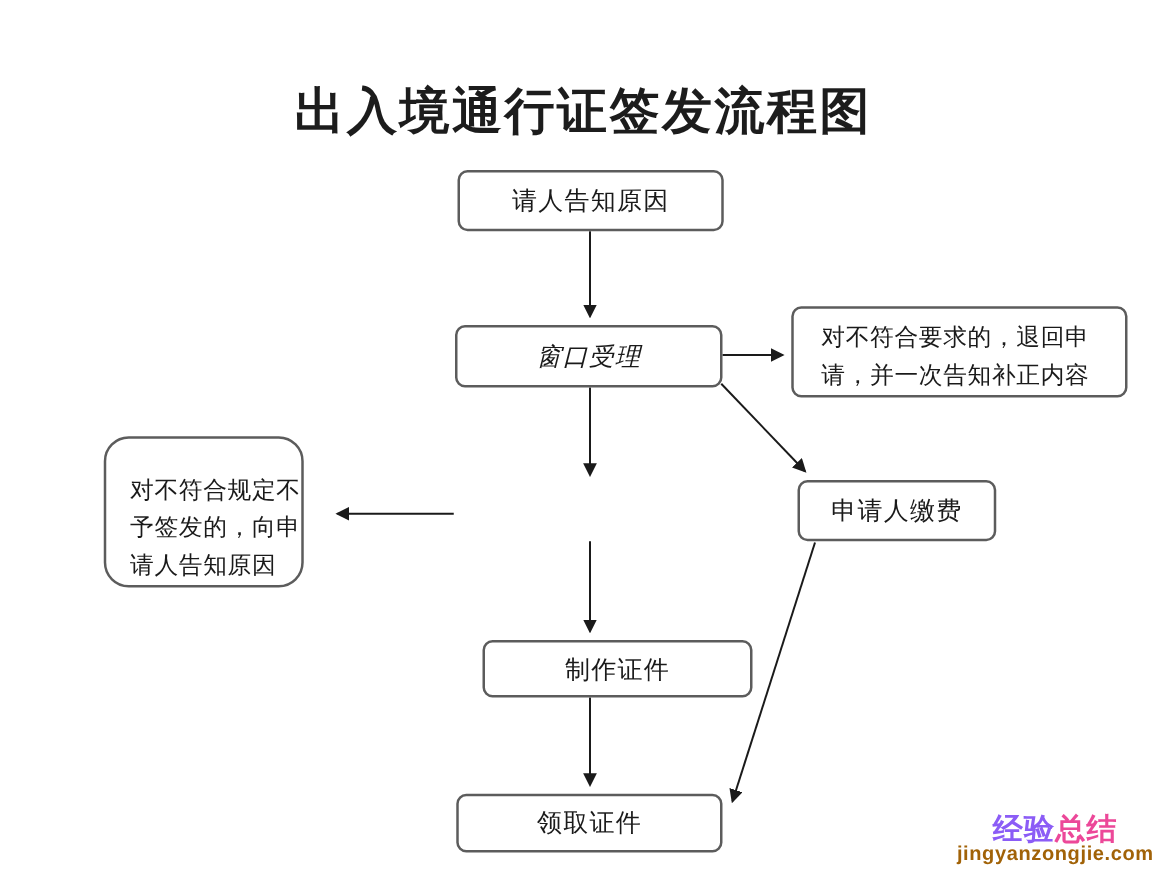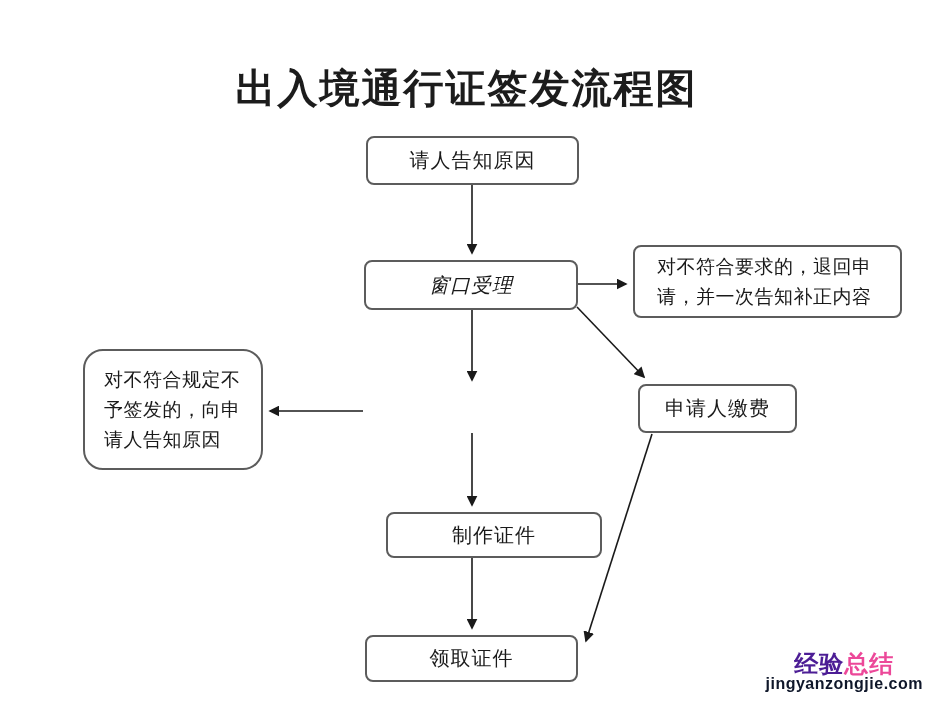--- a/index.html
+++ b/index.html
@@ -39,51 +39,51 @@
     align-items: center;
     justify-content: center;
     font-size: 20px;
     color: #1a1a1a;
     letter-spacing: 1px;
     white-space: nowrap;
   }
   .node-multi {
     flex-direction: column;
     align-items: flex-start;
-    justify-content: center;
+    justify-content: flex-end;
     font-size: 19px;
     line-height: 30px;
     letter-spacing: 0.5px;
   }
   .node-submit  { left: 366px; top: 136px; width: 213px; height: 49px; }
   .node-accept  { left: 364px; top: 260px; width: 214px; height: 50px; font-style: italic; }
   .node-reject  { left: 633px; top: 245px; width: 269px; height: 73px; padding-left: 22px; }
   .node-approve { left: 363px; top: 387px; width: 217px; height: 46px; }
-  .node-deny    { left: 83px;  top: 349px; width: 180px; height: 121px; border-radius: 20px; padding-left: 19px; }
+  .node-deny    { left: 83px;  top: 349px; width: 160px; height: 121px; border-radius: 20px; padding-left: 19px; }
   .node-pay     { left: 638px; top: 384px; width: 159px; height: 49px; }
   .node-produce { left: 364px; top: 512px; width: 216px; height: 46px; margin-left: 22px; }
   .node-collect { left: 365px; top: 635px; width: 213px; height: 47px; align-items: center; }
   .watermark {
     position: absolute;
     right: 10px;
     bottom: 8px;
     text-align: center;
     line-height: 1.05;
   }
   .watermark .brand {
     font-size: 24px;
     font-weight: 700;
     letter-spacing: 1px;
   }
-  .watermark .brand .black { color: #4c1d95; }
+  .watermark .brand .black { color: #8b5cf6; }
   .watermark .brand .red   { color: #ec4899; }
   .watermark .site {
     font-size: 16px;
     font-weight: 700;
-    color: #0f172a;
+    color: #a16207;
     letter-spacing: 0.5px;
   }
 </style>
 </head>
 <body>
 
 <div class="canvas">
 
   <div class="diagram-title">出入境通行证签发流程图</div>
 

